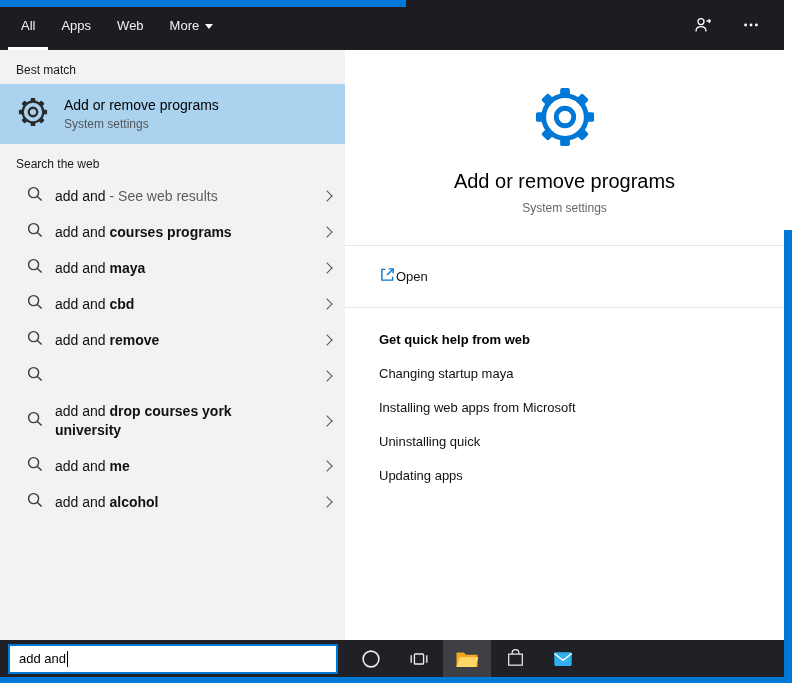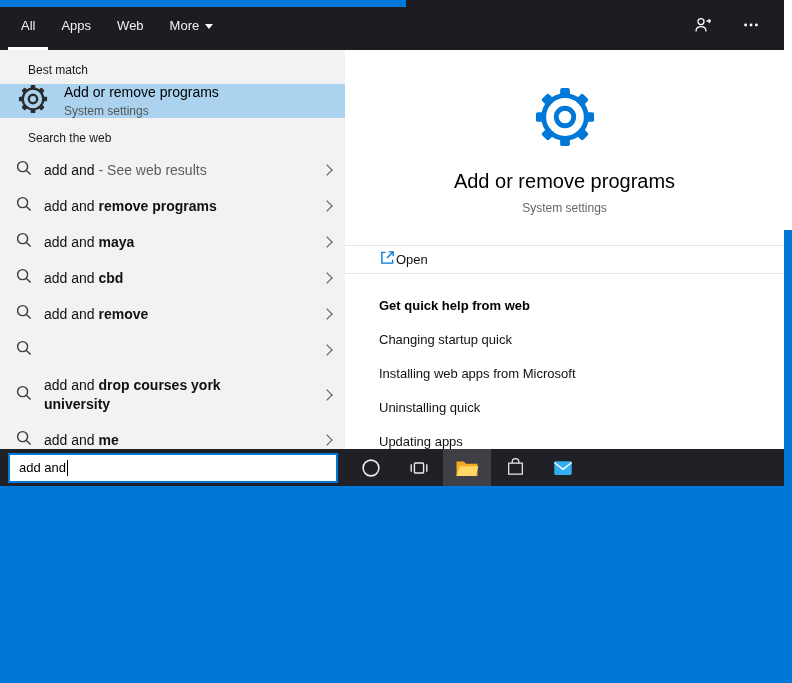--- a/index.html
+++ b/index.html
@@ -7,21 +7,21 @@
   body {
     font-family:"Liberation Sans", sans-serif;
     background:#0078d7;
     position:relative;
     overflow:hidden;
   }
 
   
   .search-window {
     position:absolute; left:0; top:0;
-    width:784px; height:486px;
+    width:784px; height:677px;
     display:flex; flex-direction:column;
     background:#f2f2f2;
   }
   .desktop-strip-top { position:absolute; left:0; top:0; width:406px; height:7px; background:#0078d7; z-index:30; }
   .right-edge-white { position:absolute; right:0; top:0; width:8px; height:230px; background:#ffffff; z-index:5; }
 
   
   .header {
     height:50px; background:#1c1c21; flex:0 0 auto;
     display:flex; align-items:stretch; color:#fff;
@@ -39,31 +39,31 @@
     display:inline-block; margin-top:2px;
   }
   .header-icons { margin-left:auto; display:flex; align-items:center; gap:26px; padding-right:22px; }
   .hicon { width:22px; height:22px; display:flex; align-items:center; justify-content:center; }
 
   
   .content-row { flex:1 1 auto; display:flex; min-height:0; }
 
   
   .left-panel { width:345px; flex:0 0 345px; background:#f2f2f2; display:flex; flex-direction:column; }
-  .section-label { font-size:12px; color:#1a1a1a; padding:13px 0 7px 28px; }
+  .section-label { font-size:12px; color:#1a1a1a; padding:13px 0 7px 16px; }
   .best-match-row {
     height:60px; background:#abd3ef; display:flex; align-items:center;
     padding-left:18px; gap:16px; cursor:default;
   }
   .bm-text .bm-title { font-size:14px; color:#000; }
   .bm-text .bm-sub { font-size:12px; color:#555; margin-top:4px; }
 
   .sug {
     min-height:36px; display:flex; align-items:center;
-    padding:0 14px 0 16px; gap:12px; cursor:default;
+    padding:0 14px 0 27px; gap:12px; cursor:default;
   }
   .sug.two-line { min-height:54px; }
   .sug-text { font-size:14px; color:#111; line-height:1.35; }
   .sug.two-line .sug-text { max-width:212px; }
   .comp { font-weight:bold; }
   .note { color:#5c5c5c; }
   .chev {
     margin-left:auto; width:8px; height:8px;
     border-top:1.6px solid #555; border-right:1.6px solid #555;
     transform:rotate(45deg); flex:0 0 auto;
@@ -176,21 +176,21 @@
         <span class="chev"></span>
       </div>
 
       <div class="sug">
         <span>
           <svg width="16" height="16" viewBox="0 0 16 16">
               <circle cx="6.6" cy="6.6" r="5" fill="none" stroke="#3a3a3a" stroke-width="1.4"></circle>
               <line x1="10.4" y1="10.4" x2="14.6" y2="14.6" stroke="#3a3a3a" stroke-width="1.4"></line>
             </svg>
         </span>
-        <span class="sug-text"><span>add and</span><span class="comp"> remove programs</span></span>
+        <span class="sug-text"><span>add and</span><span class="comp"> courses programs</span></span>
         <span class="chev"></span>
       </div>
 
       <div class="sug">
         <span>
           <svg width="16" height="16" viewBox="0 0 16 16">
               <circle cx="6.6" cy="6.6" r="5" fill="none" stroke="#3a3a3a" stroke-width="1.4"></circle>
               <line x1="10.4" y1="10.4" x2="14.6" y2="14.6" stroke="#3a3a3a" stroke-width="1.4"></line>
             </svg>
         </span>
@@ -245,20 +245,30 @@
         <span>
           <svg width="16" height="16" viewBox="0 0 16 16">
               <circle cx="6.6" cy="6.6" r="5" fill="none" stroke="#3a3a3a" stroke-width="1.4"></circle>
               <line x1="10.4" y1="10.4" x2="14.6" y2="14.6" stroke="#3a3a3a" stroke-width="1.4"></line>
             </svg>
         </span>
         <span class="sug-text"><span>add and</span><span class="comp"> me</span></span>
         <span class="chev"></span>
       </div>
 
+      <div class="sug">
+        <span>
+          <svg width="16" height="16" viewBox="0 0 16 16">
+              <circle cx="6.6" cy="6.6" r="5" fill="none" stroke="#3a3a3a" stroke-width="1.4"></circle>
+              <line x1="10.4" y1="10.4" x2="14.6" y2="14.6" stroke="#3a3a3a" stroke-width="1.4"></line>
+            </svg>
+        </span>
+        <span class="sug-text"><span>add and</span><span class="comp"> alcohol</span></span>
+        <span class="chev"></span>
+      </div>
     </div>
 
     <div class="right-panel">
       <div class="rp-hero">
         <span>
           <svg width="62" height="62" viewBox="0 0 64 64">
             <g fill="#0078d7">
               <rect x="27" y="2" width="10" height="12" rx="2" transform="rotate(0 32 32)"></rect>
               <rect x="27" y="2" width="10" height="12" rx="2" transform="rotate(45 32 32)"></rect>
               <rect x="27" y="2" width="10" height="12" rx="2" transform="rotate(90 32 32)"></rect>
@@ -282,21 +292,21 @@
             <path d="M6 3.2 H2.7 V13.3 H12.8 V10"></path>
             <path d="M9.2 2.7 H13.3 V6.8"></path>
             <line x1="13" y1="3" x2="7.6" y2="8.4"></line>
           </svg>
         </span>
         <span class="open-label">Open</span>
       </div>
 
       <div class="help-section">
         <div class="help-header">Get quick help from web</div>
-        <div class="help-link">Changing startup quick</div>
+        <div class="help-link">Changing startup maya</div>
         <div class="help-link">Installing web apps from Microsoft</div>
         <div class="help-link">Uninstalling quick</div>
         <div class="help-link">Updating apps</div>
       </div>
     </div>
   </div>
 
   <div class="bottom-bar">
     <div class="search-box-area">
       <div class="search-box">

